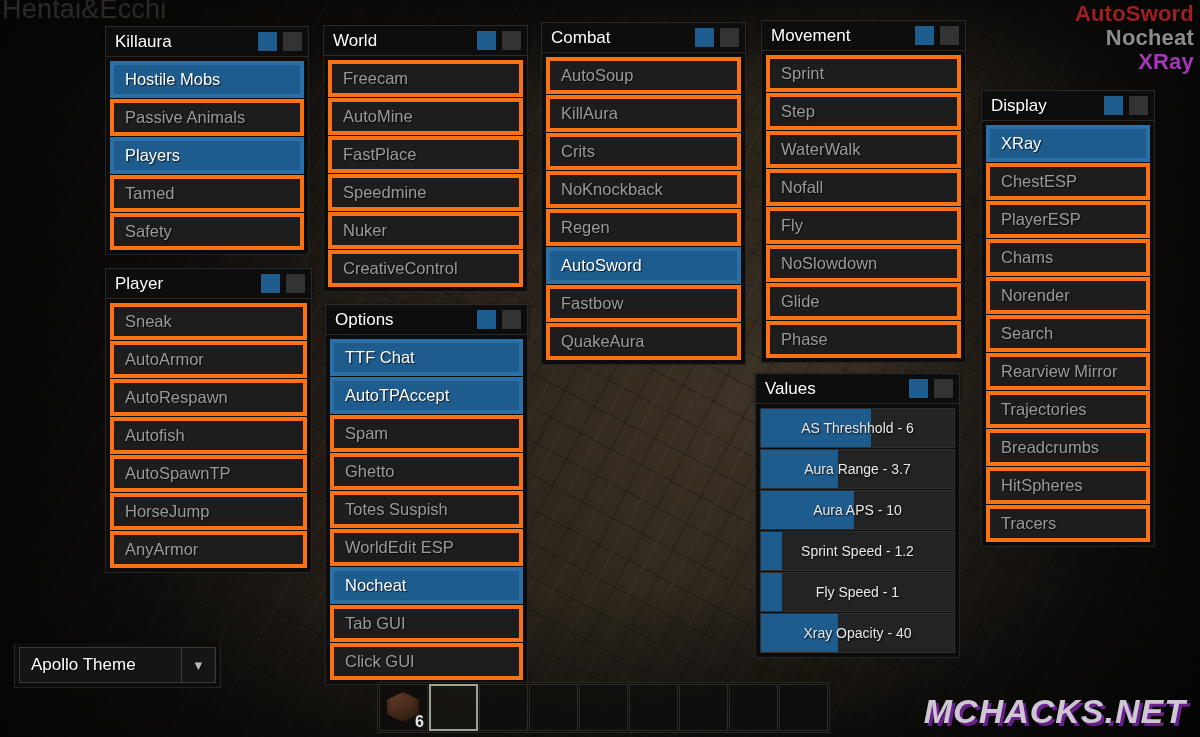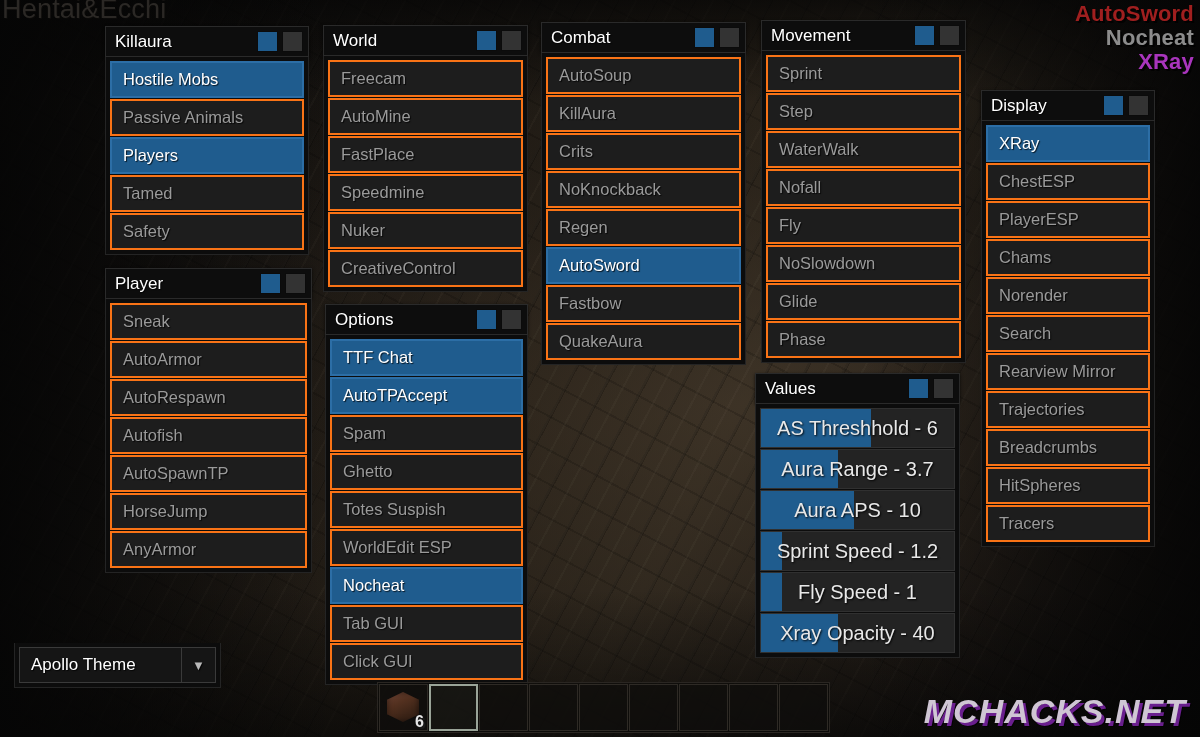--- a/index.html
+++ b/index.html
@@ -80,40 +80,40 @@
     background: #0c0c0c;
     border: 1px solid #242424;
     border-top: none;
     padding: 4px;
   }
   .row {
     height: 37px;
     display: flex; align-items: center;
     padding: 0 0 0 11px;
     background: #1d1d1d;
-    border: 2px solid #f97316;
+    border: 4px solid #f97316;
     color: #9a9a9a;
     font-size: 16.5px;
     margin-bottom: 1px;
     position: relative;
     white-space: nowrap;
     text-shadow: 1px 1px 1px rgba(0,0,0,0.75);
   }
   .row:last-child { margin-bottom: 0; }
   .row.on {
     background: #1f5c8e;
     border-color: #2c6ea6;
     color: #ffffff;
   }
 
   
   .slider {
     height: 40px; display: flex; align-items: center; justify-content: center;
     background: #232323; border: 1px solid #303030;
-    color: #e8e8e8; font-size: 20px; position: relative;
+    color: #e8e8e8; font-size: 14px; position: relative;
     margin-bottom: 1px; overflow: hidden;
     text-shadow: 1px 1px 2px rgba(0,0,0,0.9);
   }
   .slider:last-child { margin-bottom: 0; }
   .slider .fill {
     position: absolute; left: 0; top: 0; bottom: 0;
     background: #1f5c8e;
   }
   .slider .slabel { position: relative; z-index: 2; }
 

